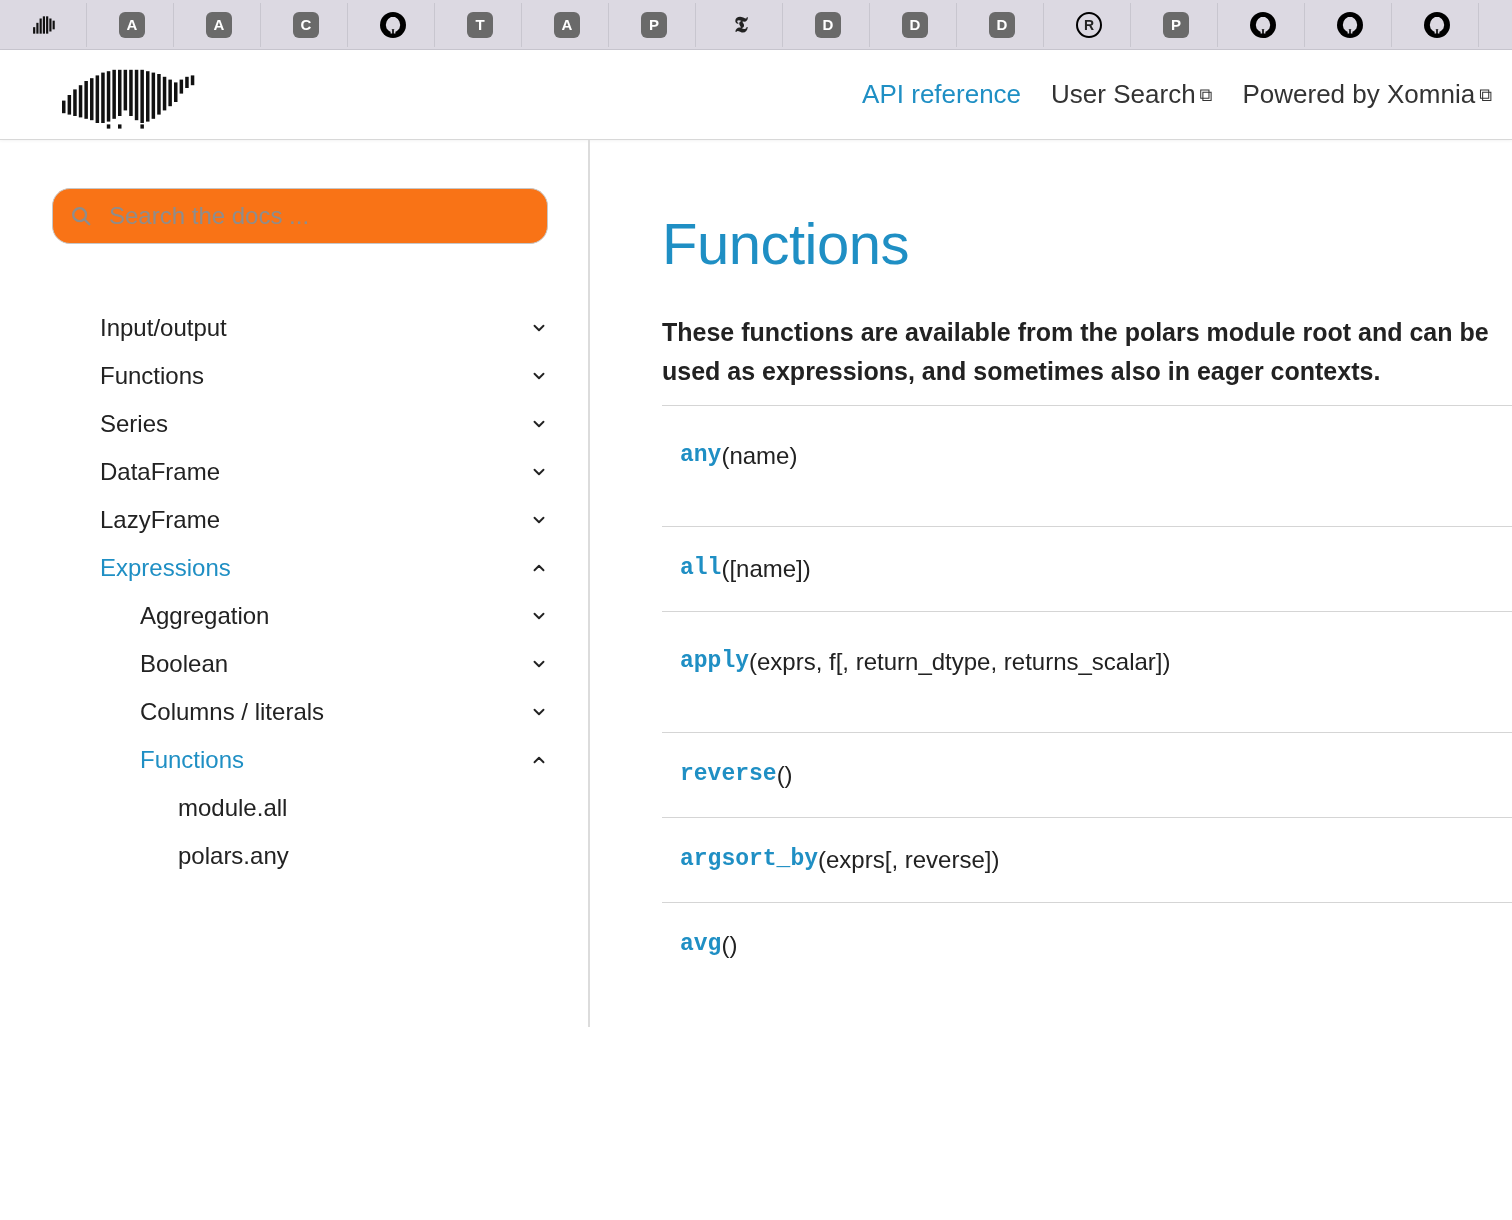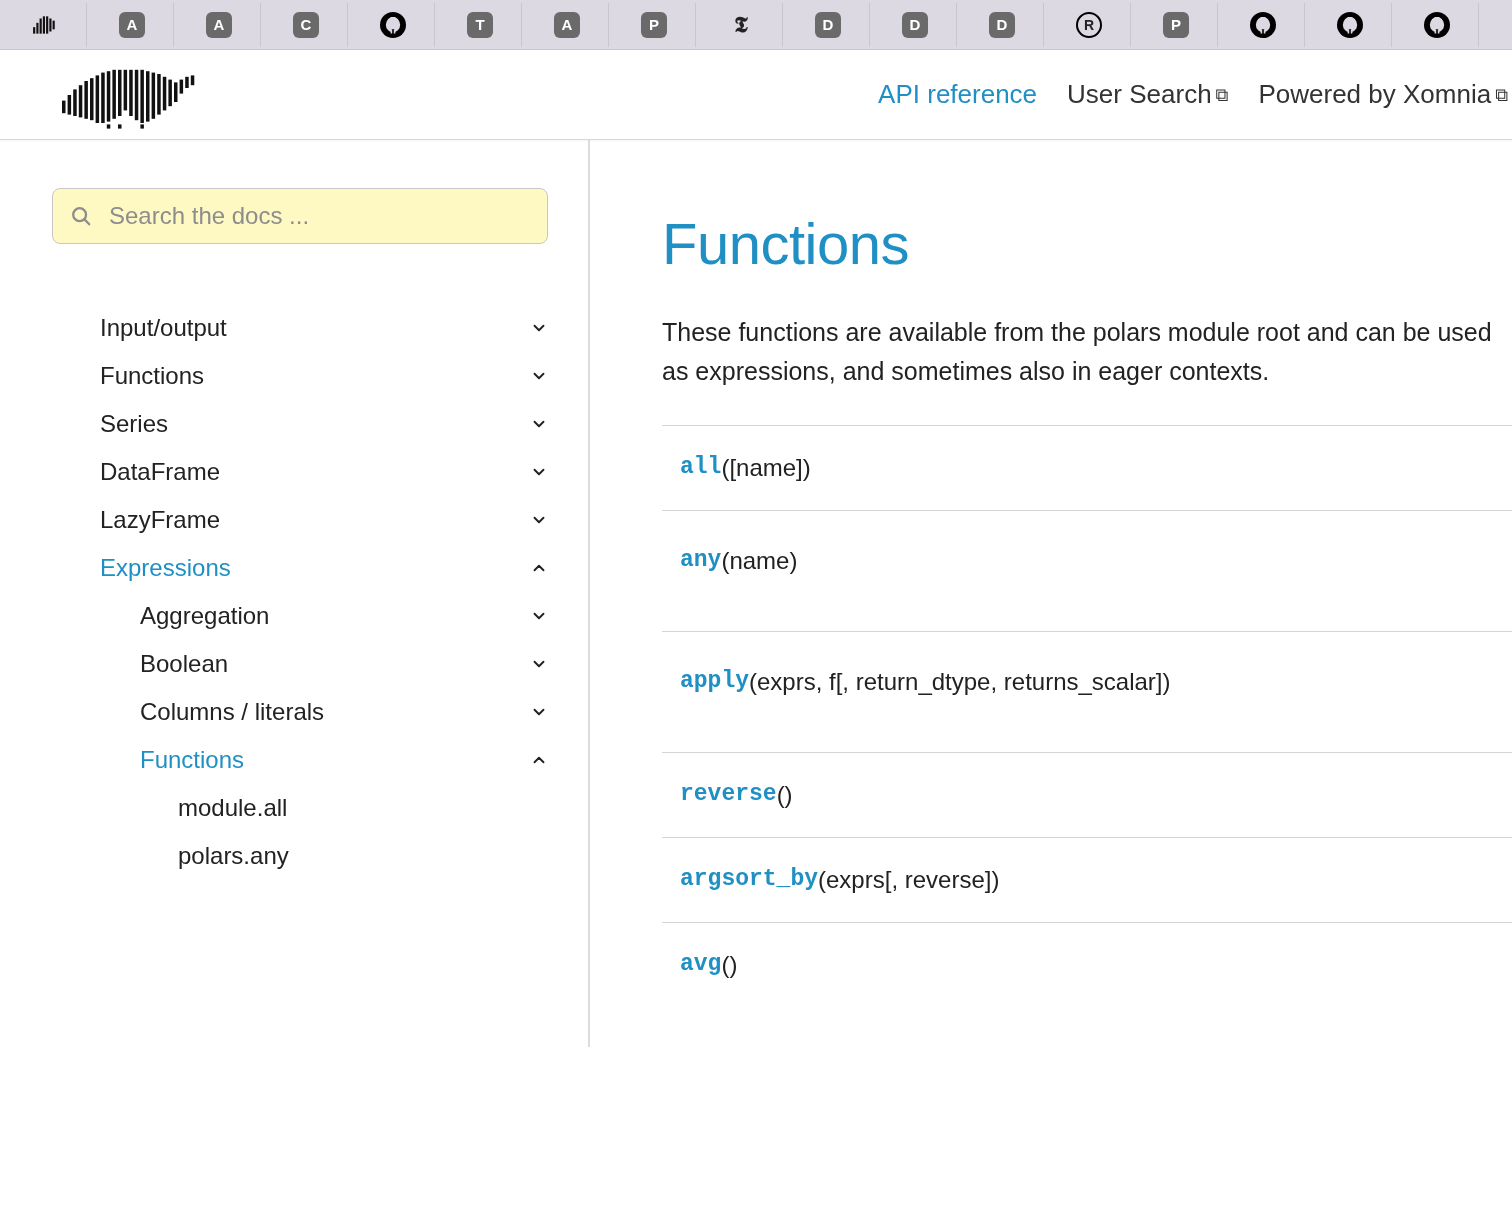--- a/index.html
+++ b/index.html
@@ -77,21 +77,21 @@
 
   
   .site-header {
     height: 90px;
     background: #fff;
     border-bottom: 1px solid #d8d8d8;
     box-shadow: 0 1px 3px rgba(0,0,0,0.05);
     display: flex;
     align-items: center;
     justify-content: space-between;
-    padding: 0 4px 0 55px;
+    padding: 0 20px 0 55px;
     gap: 40px;
   }
   .logo { display:flex; align-items:center; }
   .logo svg { height: 70px; width: auto; }
   .top-nav { display:flex; gap: 30px; align-items:center; font-size: 26px; color: #333; }
   .top-nav .nav-link { color: #333; }
   .top-nav .nav-link.active { color: #1f8fc4; }
   .ext-icon { font-size: 18px; margin-left: 4px; display:inline-block; transform: translateY(-2px);}
 
   
@@ -105,26 +105,26 @@
   }
   .search-wrap {
     position: relative;
     margin-bottom: 60px;
     padding-right: 20px;
   }
   .search-input {
     width: 100%;
     height: 56px;
     border: 1px solid #c7c7c7;
-    border-radius: 8px;
+    border-radius: 18px;
     padding: 0 18px 0 56px;
     font-size: 24px;
     color: #444;
     outline: none;
-    background: #fef9c3;
+    background: #f97316;
   }
   .search-input::placeholder { color: #8d8d8d; }
   .search-icon {
     position: absolute;
     left: 18px; top: 50%; transform: translateY(-50%);
     color: #8d8d8d;
     display:flex;
   }
 
   .nav-tree { font-size: 24px; }
@@ -153,21 +153,22 @@
     font-size: 58px;
     font-weight: 400;
     color: #1f8fc4;
     margin-bottom: 36px;
     letter-spacing: -0.5px;
   }
   .page-desc {
     font-size: 25px;
     line-height: 1.55;
     color: #222;
-    margin-bottom: 34px;
+    margin-bottom: 14px;
+    font-weight: bold;
   }
   .func-table { width: 100%; }
   .func-row {
     border-top: 1px solid #d5d5d5;
     padding: 28px 0 28px 18px;
     font-size: 24px;
     display:flex;
   }
   .func-row.tall { padding: 36px 0 56px 18px; }
   .func-name {
@@ -429,29 +430,29 @@
         <div class="nav-item level-2">
           <span class="nav-label">polars.any</span>
         </div>
       </div>
   </div>
 
   <div class="content">
     <h1 class="page-title">Functions</h1>
     <p class="page-desc">These functions are available from the polars module root and can be used as expressions, and sometimes also in eager contexts.</p>
     <div class="func-table" id="func-table">
+        <div class="func-row tall">
+          <span class="func-name">any</span>
+          <span class="func-sig">(name)</span>
+        </div>
         <div class="func-row">
           <span class="func-name">all</span>
           <span class="func-sig">([name])</span>
         </div>
         <div class="func-row tall">
-          <span class="func-name">any</span>
-          <span class="func-sig">(name)</span>
-        </div>
-        <div class="func-row tall">
           <span class="func-name">apply</span>
           <span class="func-sig">(exprs, f[, return_dtype, returns_scalar])</span>
         </div>
         <div class="func-row">
           <span class="func-name">reverse</span>
           <span class="func-sig">()</span>
         </div>
         <div class="func-row">
           <span class="func-name">argsort_by</span>
           <span class="func-sig">(exprs[, reverse])</span>

